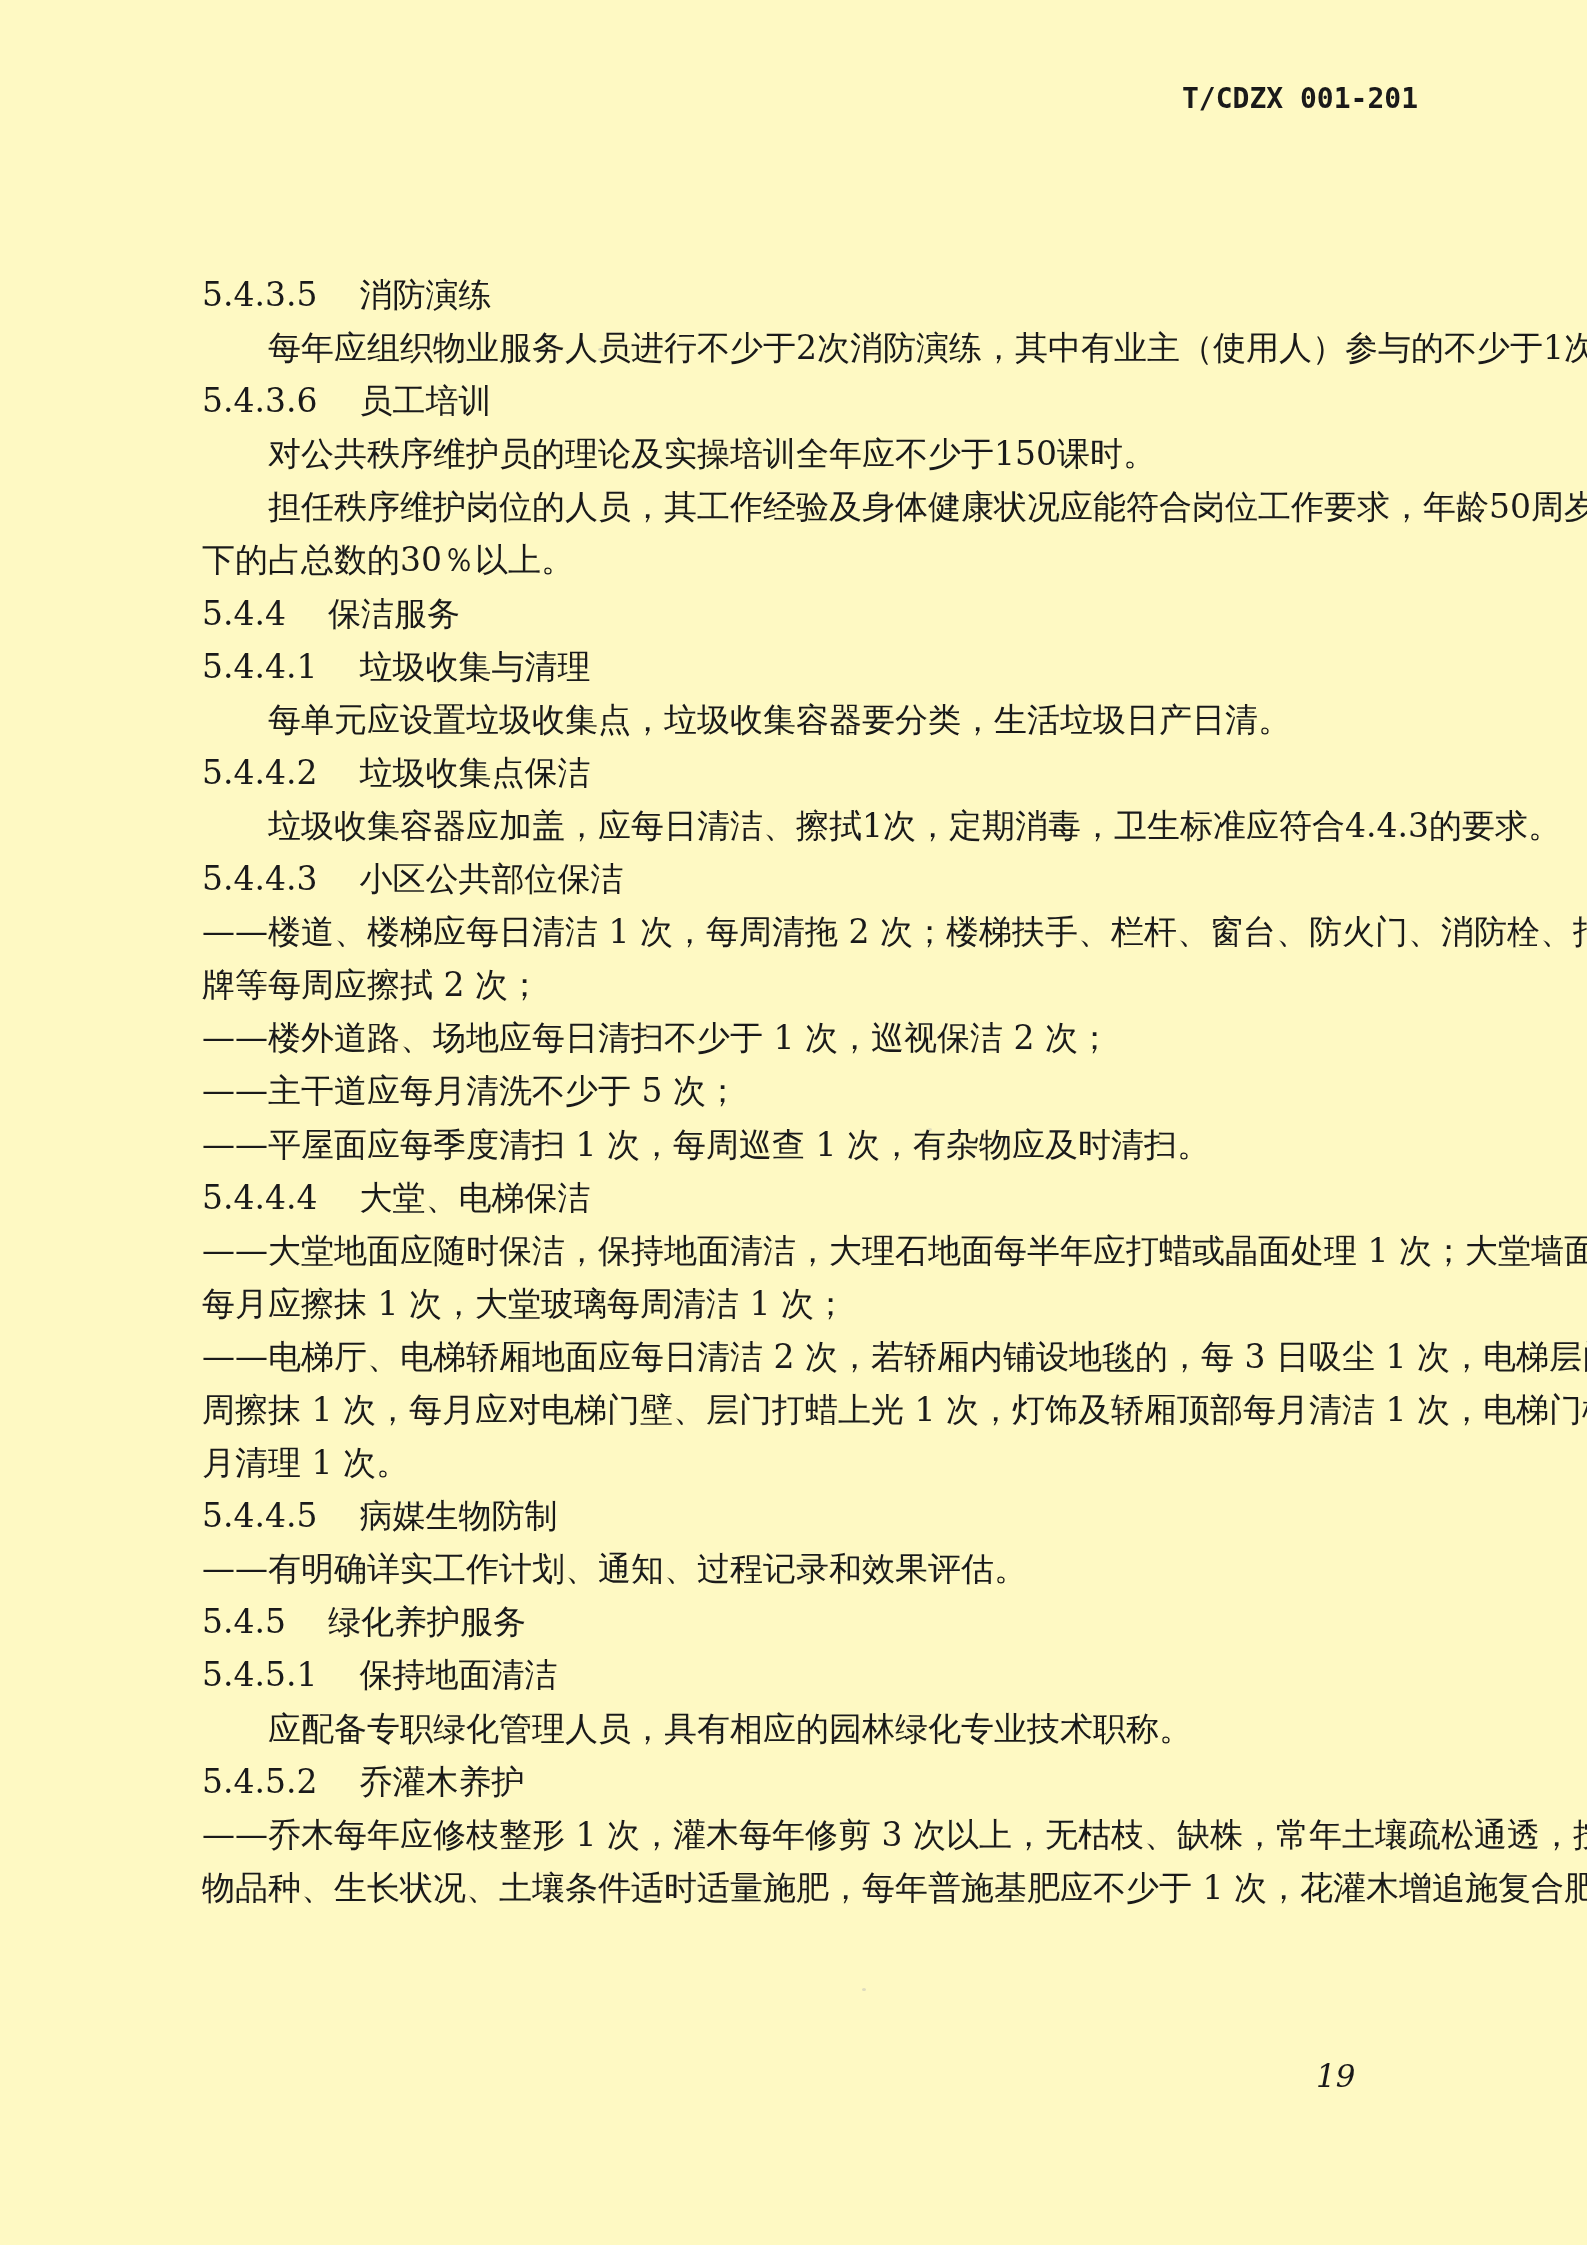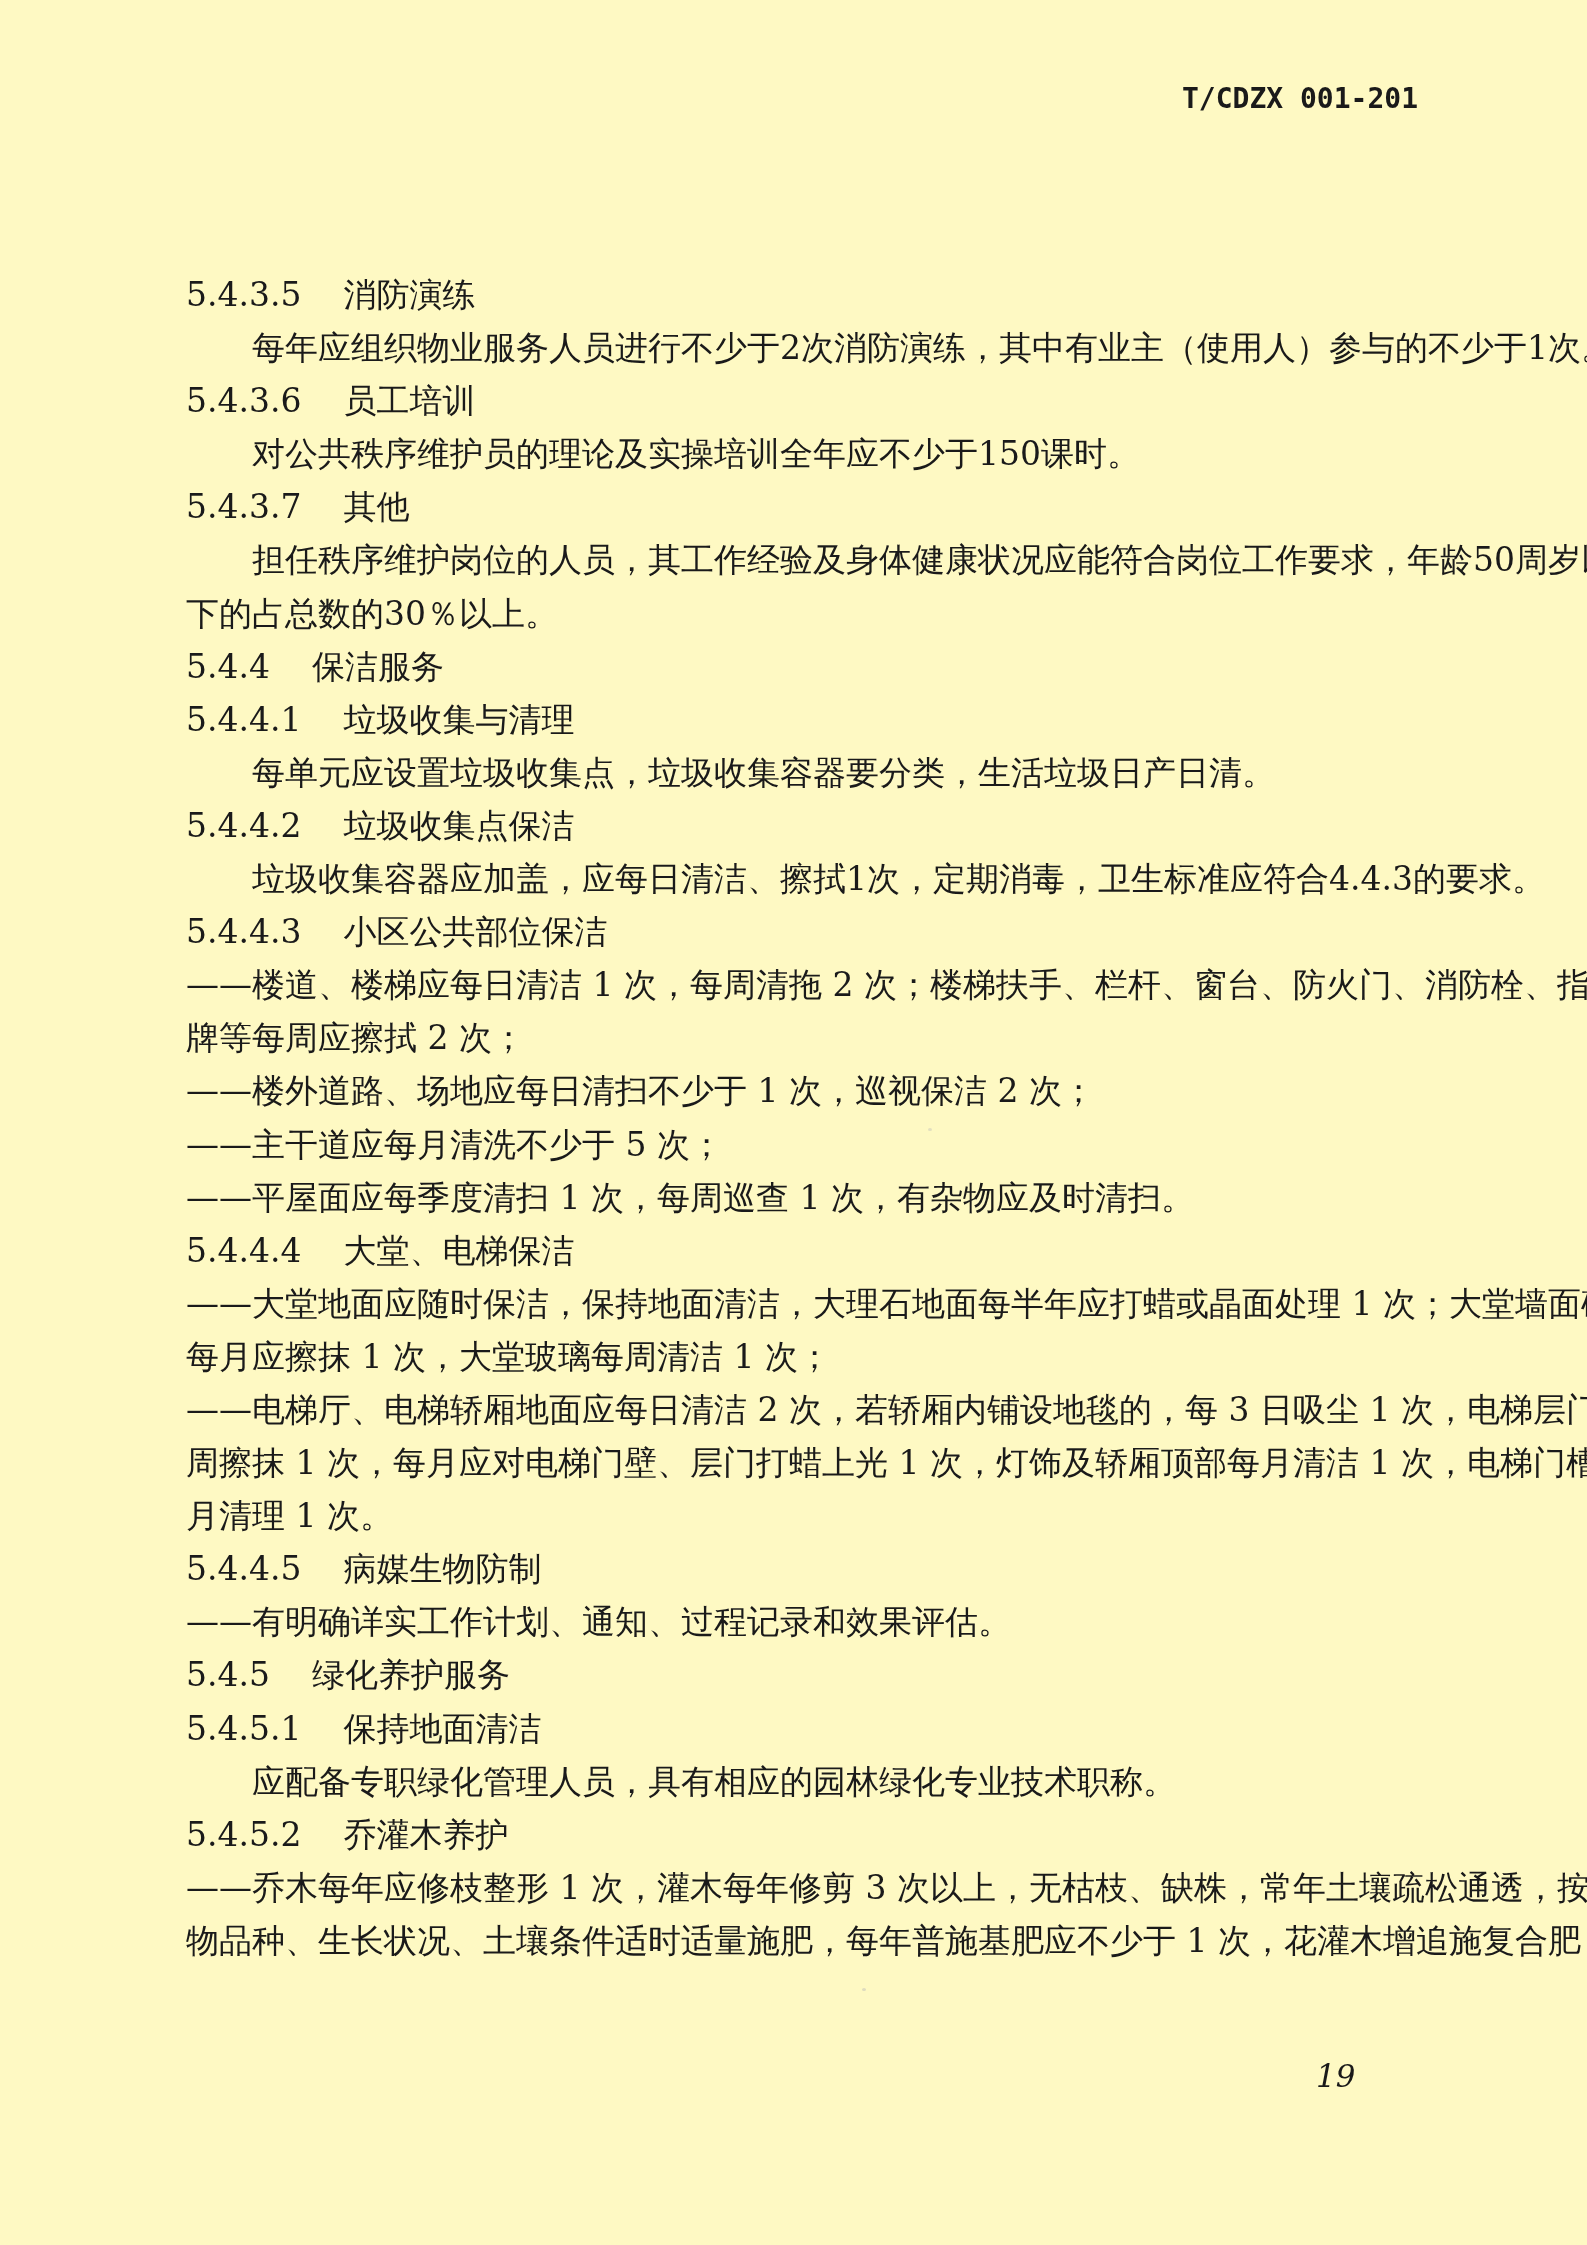--- a/index.html
+++ b/index.html
@@ -19,21 +19,21 @@
     top: 82px;
     left: 1182px;
     font-family: "DejaVu Sans Mono", "Liberation Mono", monospace;
     font-weight: bold;
     font-size: 28px;
     letter-spacing: 0px;
     white-space: nowrap;
   }
   .doc-body {
     position: absolute;
-    left: 186px;
+    left: 202px;
     top: 268px;
     width: 1276px;
     font-size: 33px;
     line-height: 53.1px;
   }
   .line {
     height: 53.1px;
     white-space: nowrap;
   }
   .line.heading .num { display: inline-block; }
@@ -61,21 +61,20 @@
 <body>
 
 <div class="page">
   <div class="doc-header">T/CDZX 001-201</div>
 
   <main class="doc-body" id="doc-body">
       <div class="line heading"><span class="num">5.4.3.5</span><span class="title">消防演练</span></div>
       <div class="line indent fill">每年应组织物业服务人员进行不少于2次消防演练，其中有业主（使用人）参与的不少于1次。</div>
       <div class="line heading"><span class="num">5.4.3.6</span><span class="title">员工培训</span></div>
       <div class="line indent">对公共秩序维护员的理论及实操培训全年应不少于150课时。</div>
-      <div class="line heading"><span class="num">5.4.3.7</span><span class="title">其他</span></div>
       <div class="line indent fill">担任秩序维护岗位的人员，其工作经验及身体健康状况应能符合岗位工作要求，年龄50周岁以</div>
       <div class="line flush">下的占总数的30％以上。</div>
       <div class="line heading"><span class="num">5.4.4</span><span class="title">保洁服务</span></div>
       <div class="line heading"><span class="num">5.4.4.1</span><span class="title">垃圾收集与清理</span></div>
       <div class="line indent">每单元应设置垃圾收集点，垃圾收集容器要分类，生活垃圾日产日清。</div>
       <div class="line heading"><span class="num">5.4.4.2</span><span class="title">垃圾收集点保洁</span></div>
       <div class="line indent">垃圾收集容器应加盖，应每日清洁、擦拭1次，定期消毒，卫生标准应符合4.4.3的要求。</div>
       <div class="line heading"><span class="num">5.4.4.3</span><span class="title">小区公共部位保洁</span></div>
       <div class="line dash fill">——楼道、楼梯应每日清洁 1 次，每周清拖 2 次；楼梯扶手、栏杆、窗台、防火门、消防栓、指示</div>
       <div class="line flush">牌等每周应擦拭 2 次；</div>

